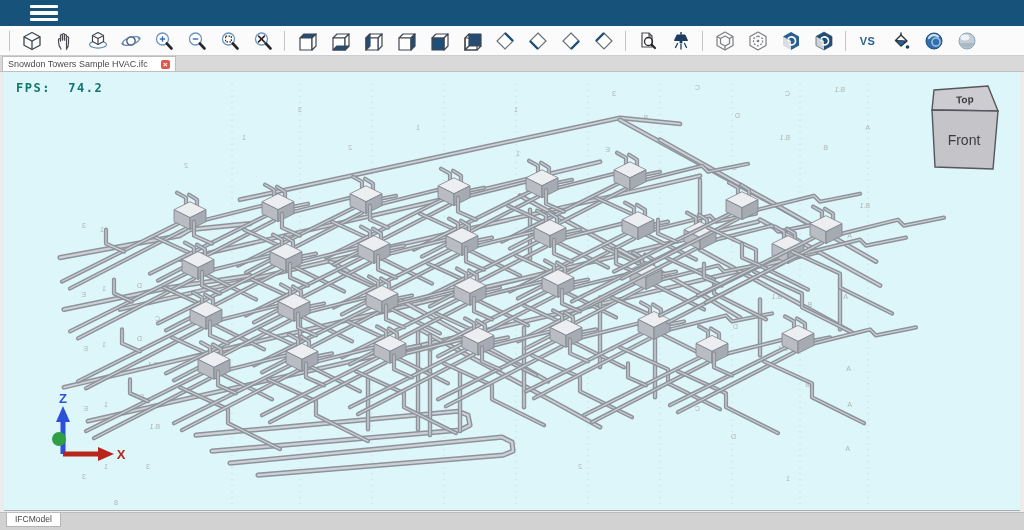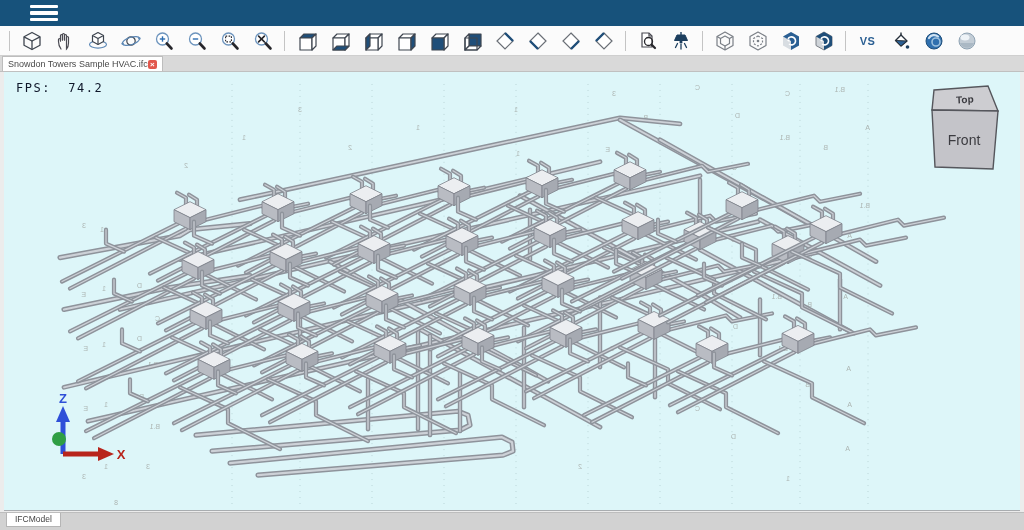--- a/index.html
+++ b/index.html
@@ -14,30 +14,30 @@
 
   
   .toolbar { height:30px; background:#fbfbfb; border-bottom:1px solid #cfcfcf; display:flex; align-items:center; padding:0 4px; flex:0 0 auto; }
   .tb-sep { width:1px; height:20px; background:#c4c4c4; margin:0 5px; flex:0 0 auto; }
   .tb-btn { width:30px; height:26px; border:none; background:transparent; display:flex; align-items:center; justify-content:center; padding:0; margin:0 1.5px; cursor:pointer; }
   .tb-btn svg { display:block; }
   .vs-text { font-size:11px; font-weight:bold; color:#2a5f93; letter-spacing:0.5px; }
 
   
   .tabbar { height:16px; background:#d9d9d9; display:flex; align-items:flex-end; padding-left:2px; flex:0 0 auto; border-bottom:1px solid #c0c0c0; }
-  .tab { height:15px; background:#ffffff; border:1px solid #bdbdbd; border-bottom:none; display:flex; align-items:center; gap:0; padding:0 5px; cursor:pointer; }
+  .tab { height:15px; background:#ffffff; border:1px solid #bdbdbd; border-bottom:none; display:flex; align-items:center; gap:13px; padding:0 5px; cursor:pointer; }
   .tab-label { font-size:9px; color:#4a4a4a; white-space:nowrap; }
   .tab-close { width:9px; height:9px; background:#e2574c; border-radius:2px; color:#fff; font-size:8px; line-height:9px; text-align:center; font-weight:bold; cursor:pointer; }
 
   
   .viewport-wrap { flex:1 1 auto; background:#ececec; padding:0 4px; position:relative; }
   .canvas { position:relative; width:1016px; height:439px; background:#ddf6f9; border-bottom:1px solid #a9adb0; overflow:hidden; }
   .canvas svg.model { position:absolute; left:0; top:0; width:100%; height:100%; }
 
-  .fps { position:absolute; left:12px; top:9px; font-family:"DejaVu Sans Mono", monospace; font-size:12px; font-weight:normal; color:#0f172a; letter-spacing:1.5px; }
+  .fps { position:absolute; left:12px; top:9px; font-family:"DejaVu Sans Mono", monospace; font-size:12px; font-weight:bold; color:#0f766e; letter-spacing:1.5px; }
 
   .navcube { position:absolute; right:17px; top:12px; width:76px; height:92px; cursor:pointer; }
   .gizmo { position:absolute; left:26px; top:322px; width:100px; height:78px; }
 
   
   .statusbar { height:18px; background:#d2d2d2; border-top:1px solid #bdbdbd; display:flex; align-items:flex-start; padding-left:6px; flex:0 0 auto; }
   .status-chip { background:#ffffff; border:1px solid #b5b5b5; border-top:none; font-size:8.5px; color:#444; padding:1px 8px 2px 8px; cursor:pointer; }
 </style>
 </head>
 <body>

